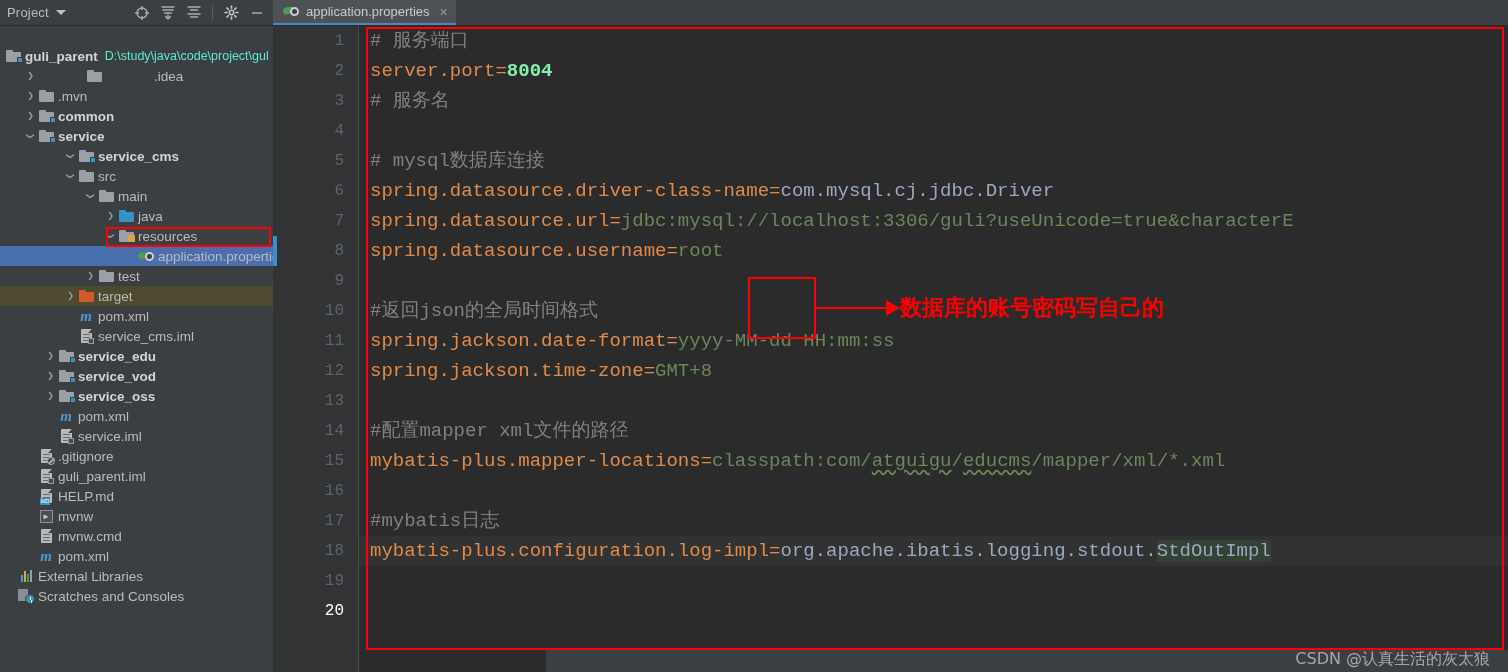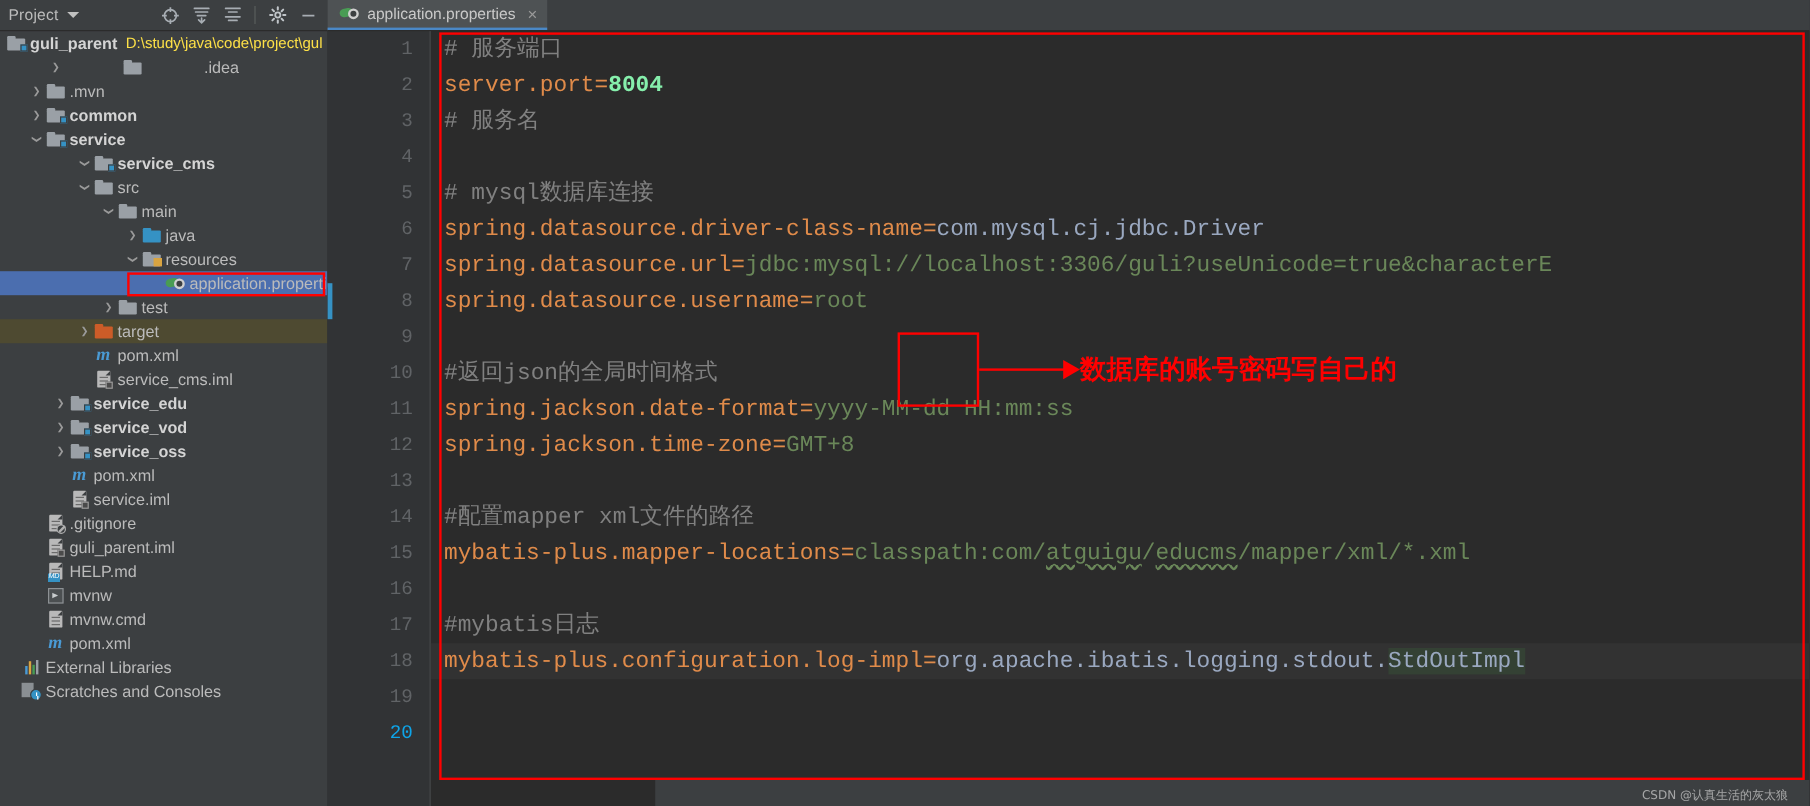--- a/index.html
+++ b/index.html
@@ -46,21 +46,21 @@
   .arrow {
     width: 13px; height: 20px; flex: 0 0 13px;
     display: flex; align-items: center; justify-content: center;
     color: #9a9a9a; font-size: 9px; line-height: 1;
   }
   .arrow.r::before { content: "\276F"; font-size: 8px; }
   .arrow.d::before { content: "\276F"; font-size: 8px; transform: rotate(90deg); }
   .ico { width: 18px; height: 20px; flex: 0 0 18px; display: flex; align-items: center; justify-content: center; }
   .tlabel { padding-left: 3px; }
   .tlabel.bold { font-weight: bold; color: #d4d4d4; }
-  .tpath { color: #fde047; font-size: 12.5px; padding-left: 7px; }
+  .tpath { color: #5eead4; font-size: 12.5px; padding-left: 7px; }
 
   
   .fld { position: relative; width: 15px; height: 12px; }
   .fld::before {
     content: ""; position: absolute; left: 0; top: 2px; width: 15px; height: 10px;
     background: #9aa0a6; border-radius: 1px;
   }
   .fld::after {
     content: ""; position: absolute; left: 0; top: 0px; width: 7px; height: 3px;
     background: #9aa0a6; border-radius: 1px 1px 0 0;
@@ -164,21 +164,21 @@
     background: #2b2b2b; display: flex;
   }
   #gutter {
     width: 86px; flex: 0 0 86px; background: #313335; position: relative;
     border-right: 1px solid #4a4d4f;
   }
   #gutter .gl {
     height: 30px; line-height: 30px; text-align: right; padding-right: 14px;
     color: #606366; font-size: 16px; font-family: "Liberation Mono", "DejaVu Sans Mono", monospace;
   }
-  #gutter .gl.cur { color: #0ea5e9; }
+  #gutter .gl.cur { color: #ffffff; }
   #gutter .caretmark {
     position: absolute; left: 0; width: 4px; height: 30px; background: #3592c4;
   }
 
   #code {
     position: relative; flex: 1 1 auto; background: #2b2b2b; overflow: hidden;
   }
   .cl {
     height: 30px; line-height: 30px; white-space: pre;
     font-family: "Liberation Mono", "DejaVu Sans Mono", monospace;
@@ -215,21 +215,21 @@
     border-top: 8px solid transparent; border-bottom: 8px solid transparent;
     border-left: 14px solid #ff0000;
   }
   #annot-text {
     position: absolute; left: 900px; top: 293px; z-index: 17;
     color: #ff0000; font-size: 22px; font-weight: bold; white-space: nowrap;
     font-family: "DejaVu Sans", sans-serif;
   }
   #watermark {
     position: absolute; right: 18px; bottom: 2px; z-index: 18;
-    color: #c8c8c8; font-size: 10px; opacity: .75; white-space: nowrap;
+    color: #c8c8c8; font-size: 16px; opacity: .75; white-space: nowrap;
     font-family: "DejaVu Sans", sans-serif;
   }
   #bottom-strip {
     position: absolute; left: 273px; right: 0; bottom: 0; height: 22px;
     background: #3c3f41; z-index: 10;
   }
 </style>
 </head>
 <body>
 
@@ -271,31 +271,31 @@
         <span class="tb-icon">
           <svg width="16" height="16" viewBox="0 0 16 16">
               <path d="M3 8h10" stroke="#a7adb3" stroke-width="1.5"></path>
             </svg>
         </span>
       </div>
     </div>
 
     <div id="tree">
 
-      <div class="trow" style="padding-left:4px;">
+      <div class="trow" style="padding-left:4px;margin-top:20px;">
         <span class="ico">
           <span class="fld" style="position:relative;">
               <i class="badge-mod"></i>
             </span>
         </span>
         <span class="tlabel bold">guli_parent</span>
         <span class="tpath">D:\study\java\code\project\gul</span>
       </div>
       <div id="tree-rows">
-          <div class="trow" style="padding-left: 40px; gap: 48px;">
+          <div class="trow" style="padding-left: 24px; gap: 48px;">
             <span class="arrow r"></span>
             <span class="ico">
               <span class="fld"></span>
             </span>
             <span class="tlabel">.idea</span>
           </div>
           <div class="trow" style="padding-left: 24px;">
             <span class="arrow r"></span>
             <span class="ico">
               <span class="fld"></span>

